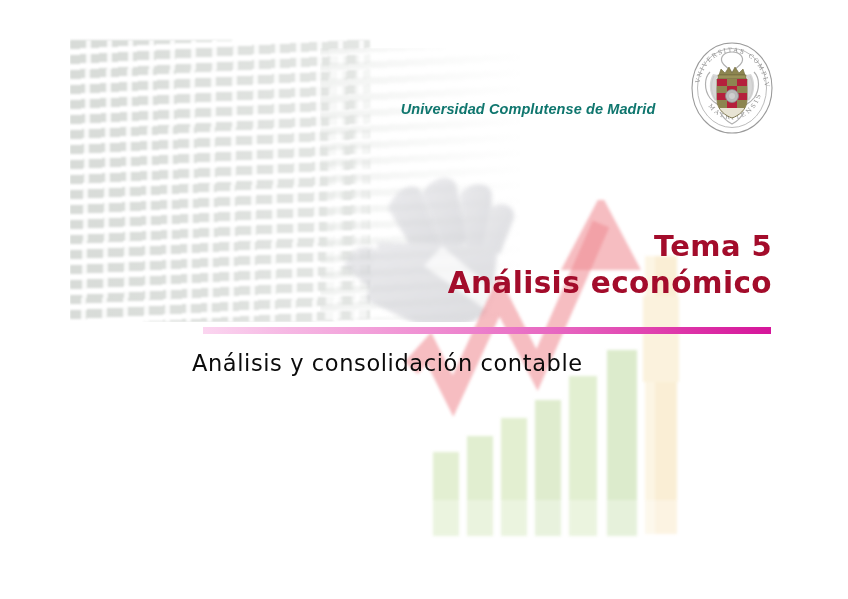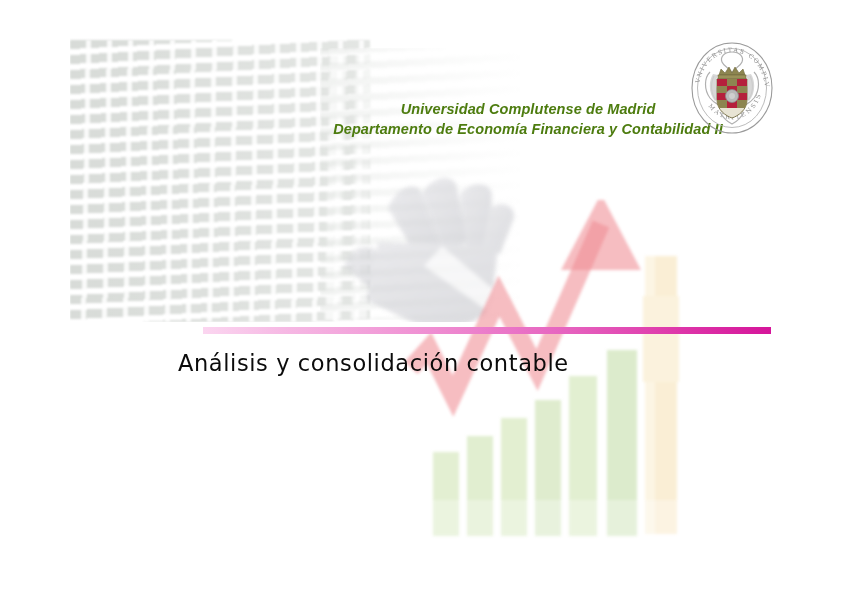--- a/index.html
+++ b/index.html
@@ -120,21 +120,21 @@
     filter: blur(1.6px);
   }
 
   
   .header {
     position: absolute;
     left: 300px;
     top: 100px;
     width: 456px;
     text-align: center;
-    color: #4d7c0f;
+    color: #0f766e;
     font-family: "Liberation Sans", sans-serif;
     font-weight: bold;
     font-style: italic;
     font-size: 14.5px;
     line-height: 19.5px;
     letter-spacing: .1px;
   }
   .header div { white-space: nowrap; }
 
   
@@ -167,21 +167,21 @@
     position: absolute;
     left: 203px;
     top: 327px;
     width: 568px;
     height: 7px;
     background: linear-gradient(to right, #fbd6f0 0%, #f6b9e4 14%, #ef8ed2 40%, #e663bf 64%, #dd34a8 85%, #d5159a 100%);
   }
 
   .subtitle {
     position: absolute;
-    left: 178px;
+    left: 192px;
     top: 350px;
     color: #0b0b0b;
     font-family: "DejaVu Sans", sans-serif;
     font-weight: normal;
     font-size: 22.5px;
     letter-spacing: .6px;
     white-space: nowrap;
   }
 </style>
 </head>
@@ -234,21 +234,20 @@
     <g opacity=".58" fill="#ef8d95">
       <polygon points="206,-6 246,70 166,70"></polygon>
     </g>
     <g opacity=".30" fill="#ffffff">
       <rect x="0" y="300" width="330" height="60"></rect>
     </g>
   </svg>
 
   <div class="header">
     <div>Universidad Complutense de Madrid</div>
-    <div>Departamento de Economía Financiera y Contabilidad II</div>
   </div>
 
   <svg class="crest" viewBox="0 0 92 98">
     <g>
       <ellipse cx="46" cy="50" rx="40" ry="45" fill="none" stroke="#9a9a9a" stroke-width="1.1"></ellipse>
       <ellipse cx="46" cy="50" rx="34.5" ry="39.5" fill="none" stroke="#b4b4b4" stroke-width=".9"></ellipse>
       <path id="rimtop" d="M 13 52 A 33 38 0 0 1 79 52" fill="none"></path>
       <path id="rimbot" d="M 17 56 A 30 34 0 0 0 75 56" fill="none"></path>
       <text font-family="'DejaVu Serif', serif" font-size="6.1" fill="#8f8f8f" letter-spacing="1.6">
         <textPath href="#rimtop" startOffset="6%">VNIVERSITAS  COMPLVTENSIS</textPath>
@@ -296,18 +295,22 @@
       <defs>
         <clipPath id="shieldclip">
           <path d="M31 41 L61 41 L61 62 C61 72 52 78 46 80 C40 78 31 72 31 62 Z"></path>
         </clipPath>
       </defs>
       <circle cx="46" cy="58" r="6.5" fill="#b9b9b9" stroke="#8a8a8a" stroke-width=".8"></circle>
       <circle cx="46" cy="58" r="3" fill="#cfcfcf"></circle>
     </g>
   </svg>
 
+  <div class="title-block">
+    <div class="line1">Tema 5</div>
+    <div class="line2">Análisis económico</div>
+  </div>
 
   <div class="rule"></div>
 
   <div class="subtitle">Análisis y consolidación contable</div>
 
 </div>
 
 </body></html>

